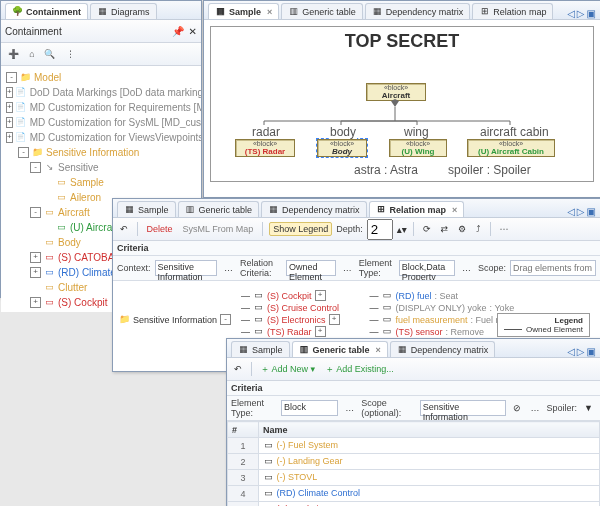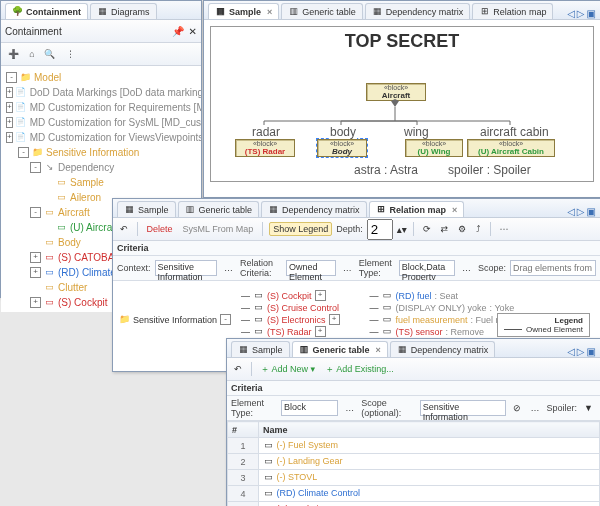--- a/index.html
+++ b/index.html
@@ -106,21 +106,21 @@
       <div class="row">
         <span class="ind" style="width:12px"></span>
         <span class="tg">-</span>
         <span class="ico fld">📁</span>
         <span class="fld">Sensitive Information</span>
       </div>
       <div class="row">
         <span class="ind" style="width:24px"></span>
         <span class="tg">-</span>
         <span class="ico gray">↘</span>
-        <span class="gray">Dependency</span>
+        <span class="gray">Sensitive</span>
       </div>
       <div class="row">
         <span class="ind" style="width:36px"></span>
         <span style="width:11px"></span>
         <span class="ico orange">▭</span>
         <span class="orange">Sample</span>
       </div>
       <div class="row">
         <span class="ind" style="width:36px"></span>
         <span style="width:11px"></span>
@@ -210,21 +210,21 @@
           <div class="nm">Aircraft</div>
         </div>
       <div class="block" style="left:24px;top:112px;width:58px">
           <div class="st">«block»</div>
           <div class="nm red">(TS) Radar</div>
         </div>
       <div class="block sel" style="left:106px;top:112px;width:48px">
           <div class="st">«block»</div>
           <div class="nm" style="font-style:italic">Body</div>
         </div>
-      <div class="block" style="left:194px;top:112px;width:56px">
+      <div class="block" style="left:178px;top:112px;width:56px">
           <div class="st">«block»</div>
           <div class="nm green">(U) Wing</div>
         </div>
       <div class="block" style="left:256px;top:112px;width:86px">
           <div class="st">«block»</div>
           <div class="nm green">(U) Aircraft Cabin</div>
         </div>
       <svg class="conn" style="left:0;top:0;width:100%;height:100%">
         <path d="M184 80 L184 94 L53 94 L53 112 M184 94 L130 94 L130 112 M184 94 L206 94 L206 112 M184 94 L299 94 L299 112" stroke="#6b6b6b" fill="none"></path>
         <path d="M184 80 l-4 -6 l4 -2 l4 2 z" fill="#6b6b6b"></path>

